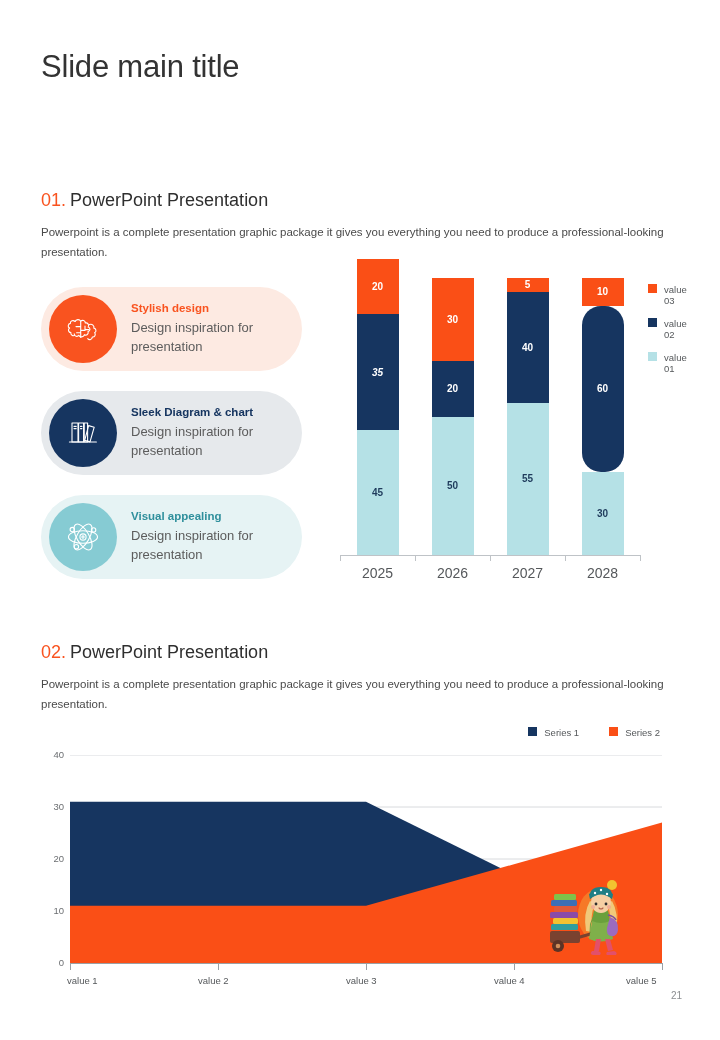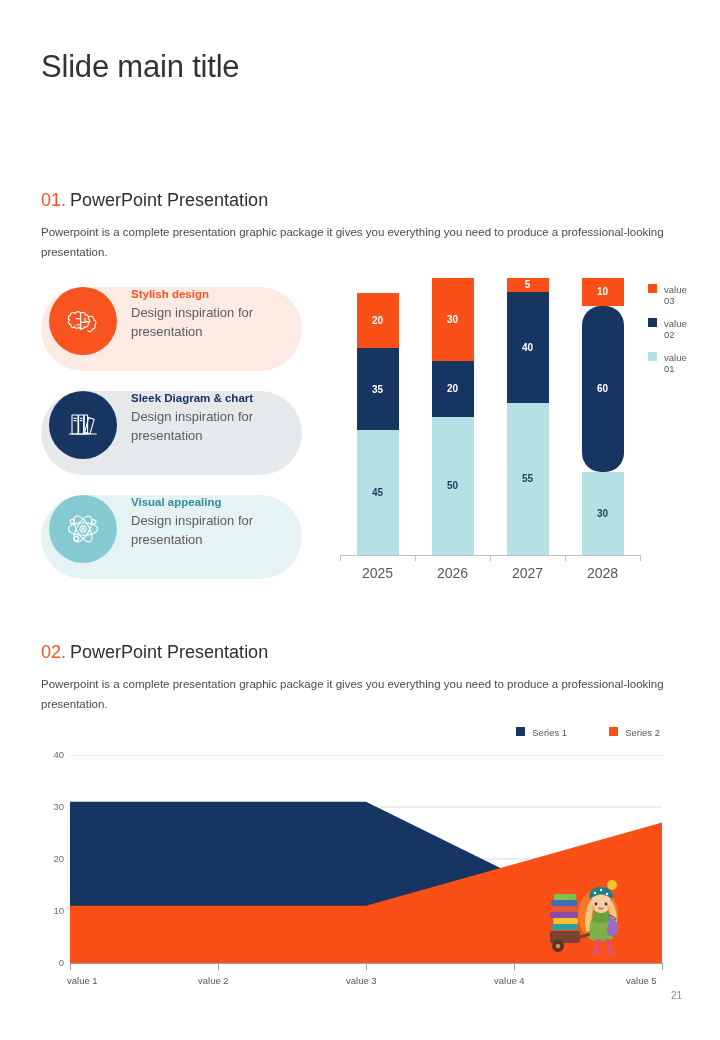--- a/index.html
+++ b/index.html
@@ -30,21 +30,21 @@
   .sect-body{
     margin-top:12px;width:638px;font-size:11.5px;line-height:1.72;color:#4a4a4a;
   }
   #sect1{top:190px;}
   #sect2{top:642px;}
 
   
   .cards{position:absolute;left:41px;top:287px;width:261px;}
   .card{
     position:relative;height:84px;border-radius:42px;margin-bottom:20px;
-    display:flex;align-items:flex-start;
+    display:flex;align-items:center;
   }
   .card .bubble{
     width:68px;height:68px;border-radius:50%;flex:0 0 68px;margin-left:8px;
     display:flex;align-items:center;justify-content:center;
   }
   .card .txt{margin-left:14px;padding-right:10px;}
   .card .t{font-size:11.5px;font-weight:bold;line-height:1.25;}
   .card .d{font-size:13px;line-height:1.45;color:#5c5c5c;margin-top:3px;}
   .c1{background:#fdeae2;}
   .c1 .bubble{background:#f9531f;}
@@ -78,21 +78,21 @@
     position:absolute;top:287px;width:42px;text-align:center;
     font-size:14px;color:#55585b;
   }
   .legend{position:absolute;left:316px;top:6px;}
   .lg-item{display:flex;align-items:flex-start;margin-bottom:12px;}
   .lg-sw{width:9px;height:9px;margin-right:7px;flex:0 0 9px;}
   .lg-tx{font-size:9.5px;color:#55585b;}
 
   
   .areachart{position:absolute;left:38px;top:722px;width:655px;height:250px;}
-  .ac-legend{position:absolute;right:33px;top:5px;display:flex;gap:42px;}
+  .ac-legend{position:absolute;right:33px;top:5px;display:flex;gap:30px;}
   .ac-legend .lg-item{margin-bottom:0;}
   .ac-plot{position:absolute;left:32px;top:33px;width:592px;height:208px;}
   .ylab{
     position:absolute;right:636px;width:30px;text-align:right;
     font-size:9.5px;color:#6b6e71;
   }
   .xlab2{position:absolute;font-size:9.5px;color:#55585b;white-space:nowrap;}
   .pagenum{
     position:absolute;right:38px;top:990px;font-size:10px;color:#8b8e91;
   }
@@ -162,21 +162,21 @@
         <div class="t">Visual appealing</div>
         <div class="d">Design inspiration for presentation</div>
       </div>
     </div>
   </div>
 
   <div class="barchart">
     <div class="plot" id="bar-plot">
         <div class="bargroup" style="left: 16.5px;">
           <div class="seg v3" style="height: 55.4px;">20</div>
-          <div class="seg v2" style="height: 82px;">35</div>
+          <div class="seg v2" style="height: 116px; font-style: italic;">35</div>
           <div class="seg v1" style="height: 124.65px;">45</div>
         </div>
         <div class="bargroup" style="left: 91.5px;">
           <div class="seg v3" style="height: 83.1px;">30</div>
           <div class="seg v2" style="height: 55.4px;">20</div>
           <div class="seg v1" style="height: 138.5px;">50</div>
         </div>
         <div class="bargroup" style="left: 166.5px;">
           <div class="seg v3" style="height: 13.85px;">5</div>
           <div class="seg v2" style="height: 110.8px;">40</div>

